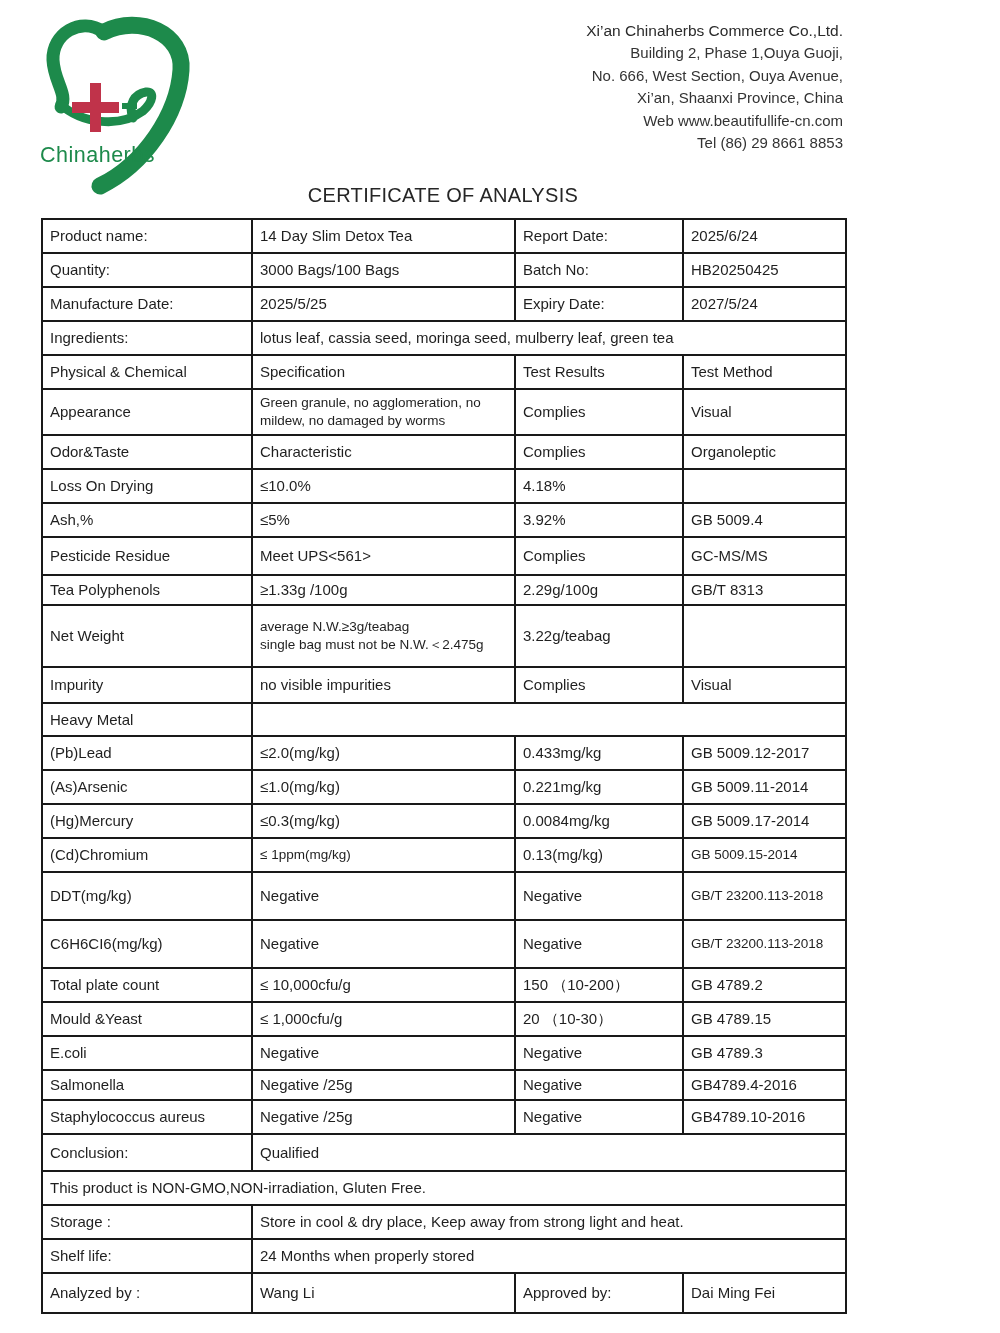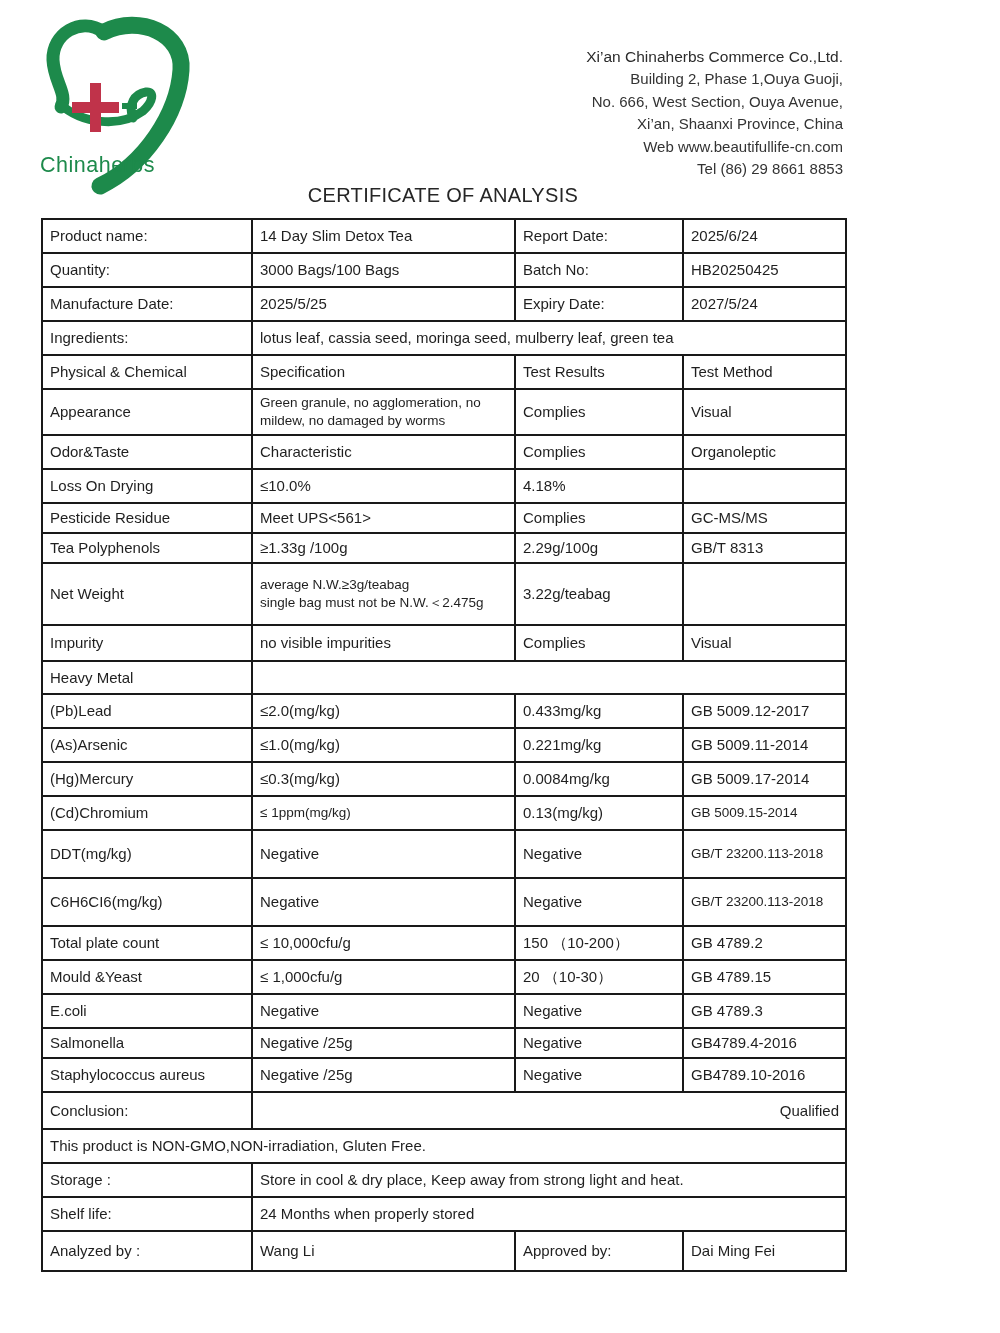--- a/index.html
+++ b/index.html
@@ -9,27 +9,27 @@
     position: relative; overflow: hidden;
     font-family: "Liberation Sans", "DejaVu Sans", sans-serif;
     color: #1f1f1f;
   }
   .page { position: absolute; inset: 0; background: #fff; }
 
   
   .logo { position: absolute; left: 30px; top: 12px; width: 205px; height: 190px; }
   .logo svg { position: absolute; left: 0; top: 0; }
   .logo-text {
-    position: absolute; left: 10px; top: 141px;
+    position: absolute; left: 10px; top: 131px;
     font-size: 21.5px; color: #1d8a4b; letter-spacing: 0.5px;
   }
 
   
   .company {
-    position: absolute; top: 46px; right: 157px;
+    position: absolute; top: 20px; right: 157px;
     text-align: right; color: #333;
     font-size: 15px; line-height: 22.4px;
   }
   .company-name { font-size: 15.5px; color: #2b2b2b; }
 
   
   .title {
     position: absolute; left: 41px; top: 184px; width: 804px;
     text-align: center; font-size: 20px; color: #262626; letter-spacing: 0.3px;
   }
@@ -41,21 +41,21 @@
     border-collapse: collapse;
   }
   table.coa td {
     border: 2px solid #191919;
     font-size: 15px; line-height: 1.3;
     padding: 2px 6px 2px 7px;
     vertical-align: middle;
     white-space: pre-line;
     overflow: hidden;
   }
-  table.coa td.center { text-align: right; }
+  table.coa td.center { text-align: left; }
   table.coa td.sm { font-size: 13.5px; }
 </style>
 </head>
 <body>
 
 <div class="page">
 
   <div class="logo">
     <svg width="205" height="190" viewBox="0 0 205 190" aria-hidden="true">
 
@@ -133,21 +133,27 @@
           <td>Characteristic</td>
           <td>Complies</td>
           <td>Organoleptic</td>
         </tr>
         <tr style="height: 34px;">
           <td>Loss On Drying</td>
           <td>≤10.0%</td>
           <td>4.18%</td>
           <td></td>
         </tr>
-        <tr style="height: 30px;">
+        <tr style="height: 34px;">
+          <td>Ash,%</td>
+          <td>≤5%</td>
+          <td>3.92%</td>
+          <td>GB 5009.4</td>
+        </tr>
+        <tr style="height: 38px;">
           <td>Pesticide Residue</td>
           <td>Meet UPS&lt;561&gt;</td>
           <td>Complies</td>
           <td>GC-MS/MS</td>
         </tr>
         <tr style="height: 30px;">
           <td>Tea Polyphenols</td>
           <td>≥1.33g /100g</td>
           <td>2.29g/100g</td>
           <td>GB/T 8313</td>

